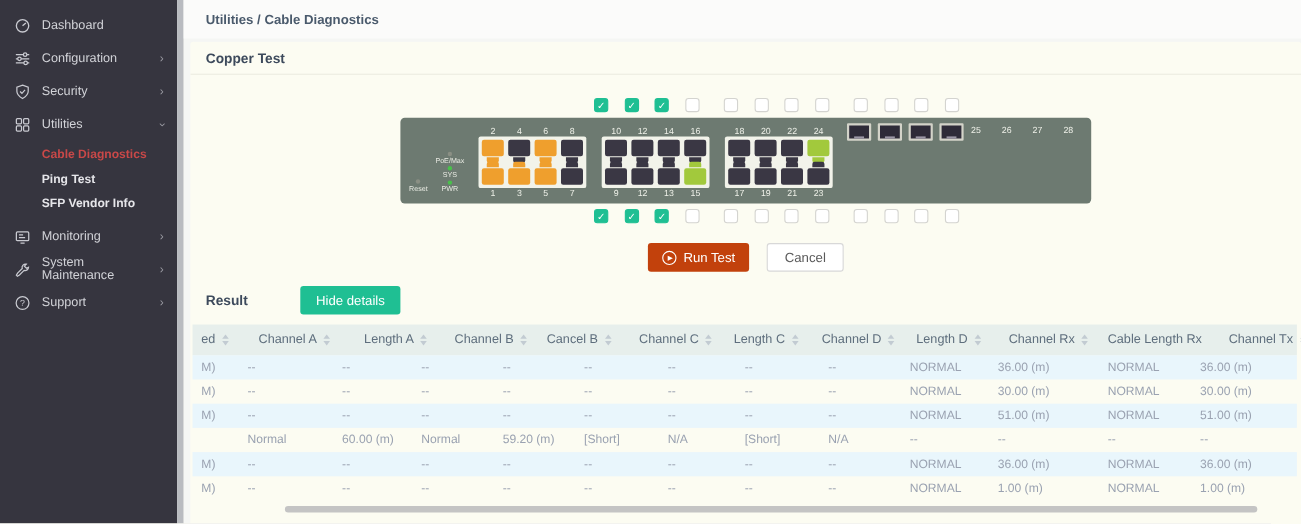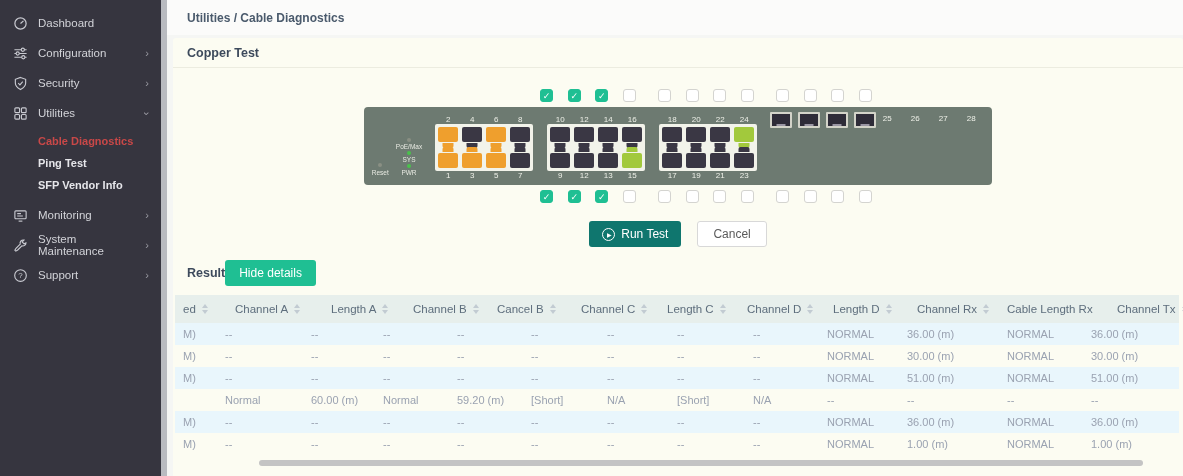--- a/index.html
+++ b/index.html
@@ -56,29 +56,29 @@
   .c-green{background:#a2c93c;}
   .sfpzone{display:flex;flex-direction:row;justify-content:flex-end;padding-bottom:1px;}
   .sfprow{display:flex;gap:6px;}
   .sfpslot{width:22px;height:16px;background:#2e2b38;border:2px solid #d3d3c9;border-radius:1px;position:relative;cursor:pointer;}
   .sfpslot::after{content:"";position:absolute;left:50%;transform:translateX(-50%);bottom:0;width:9px;height:2px;background:#9a96a4;}
   .sfpnums{display:flex;gap:6px;margin-top:2px;}
   .sfpnums span{width:22px;text-align:center;font-size:8px;color:#eef0e8;}
 
   
   .actions{display:flex;gap:16px;justify-content:center;margin-top:13px;flex:none;}
-  .btn-run{background:#0f766e;color:#fff;border:none;border-radius:3px;font-size:12px;padding:5px 13px;display:flex;align-items:center;gap:6px;cursor:pointer;}
+  .btn-run{background:#c2410c;color:#fff;border:none;border-radius:3px;font-size:12px;padding:5px 13px;display:flex;align-items:center;gap:6px;cursor:pointer;}
   .playicon{width:13px;height:13px;border:1px solid #fff;border-radius:50%;display:inline-flex;align-items:center;justify-content:center;}
   .playicon::after{content:"\25B6";font-size:6px;color:#fff;margin-left:1px;}
   .btn-cancel{background:#fff;color:#5a5a5a;border:1px solid #d8d8d8;border-radius:3px;font-size:12px;padding:5px 15px;cursor:pointer;}
 
   
   .resultrow{display:flex;align-items:center;margin:13px 0 9px 0;padding-left:14px;flex:none;}
   .resulttitle{font-size:12.5px;font-weight:700;color:#3d4a5c;}
-  .btn-toggle{background:#1fbf93;color:#fff;border:none;border-radius:3px;font-size:12px;padding:6px 14px;cursor:pointer;}
+  .btn-toggle{margin-left:48px;background:#1fbf93;color:#fff;border:none;border-radius:3px;font-size:12px;padding:6px 14px;cursor:pointer;}
   .tablewrap{margin-left:2px;width:1004px;flex:none;}
   .trow{display:flex;}
   .trow.head{background:#e7efec;height:28px;gap:10px;}
   .trow.body{height:22px;}
   .trow.body.stripe{background:#e9f6fc;}
   .tcell{flex:none;display:flex;align-items:center;padding-left:8px;overflow:hidden;white-space:nowrap;}
   .trow.head .tcell{font-size:11.5px;color:#5e6e7d;cursor:pointer;}
   .trow.body .tcell{font-size:11px;color:#9aa2b1;}
   .sort{display:inline-flex;flex-direction:column;gap:2px;margin-left:6px;}
   .sort i{display:block;width:0;height:0;border-left:3.5px solid transparent;border-right:3.5px solid transparent;}
@@ -370,21 +370,21 @@
                 <i class="dn"></i>
               </span>
             </div>
             <div class="tcell" style="width: 72px;">
               <span>Length A</span>
               <span class="sort">
                 <i class="up"></i>
                 <i class="dn"></i>
               </span>
             </div>
-            <div class="tcell" style="width: 74px;">
+            <div class="tcell" style="width: 74px; justify-content: flex-end;">
               <span>Channel B</span>
               <span class="sort">
                 <i class="up"></i>
                 <i class="dn"></i>
               </span>
             </div>
             <div class="tcell" style="width: 74px;">
               <span>Cancel B</span>
               <span class="sort">
                 <i class="up"></i>

